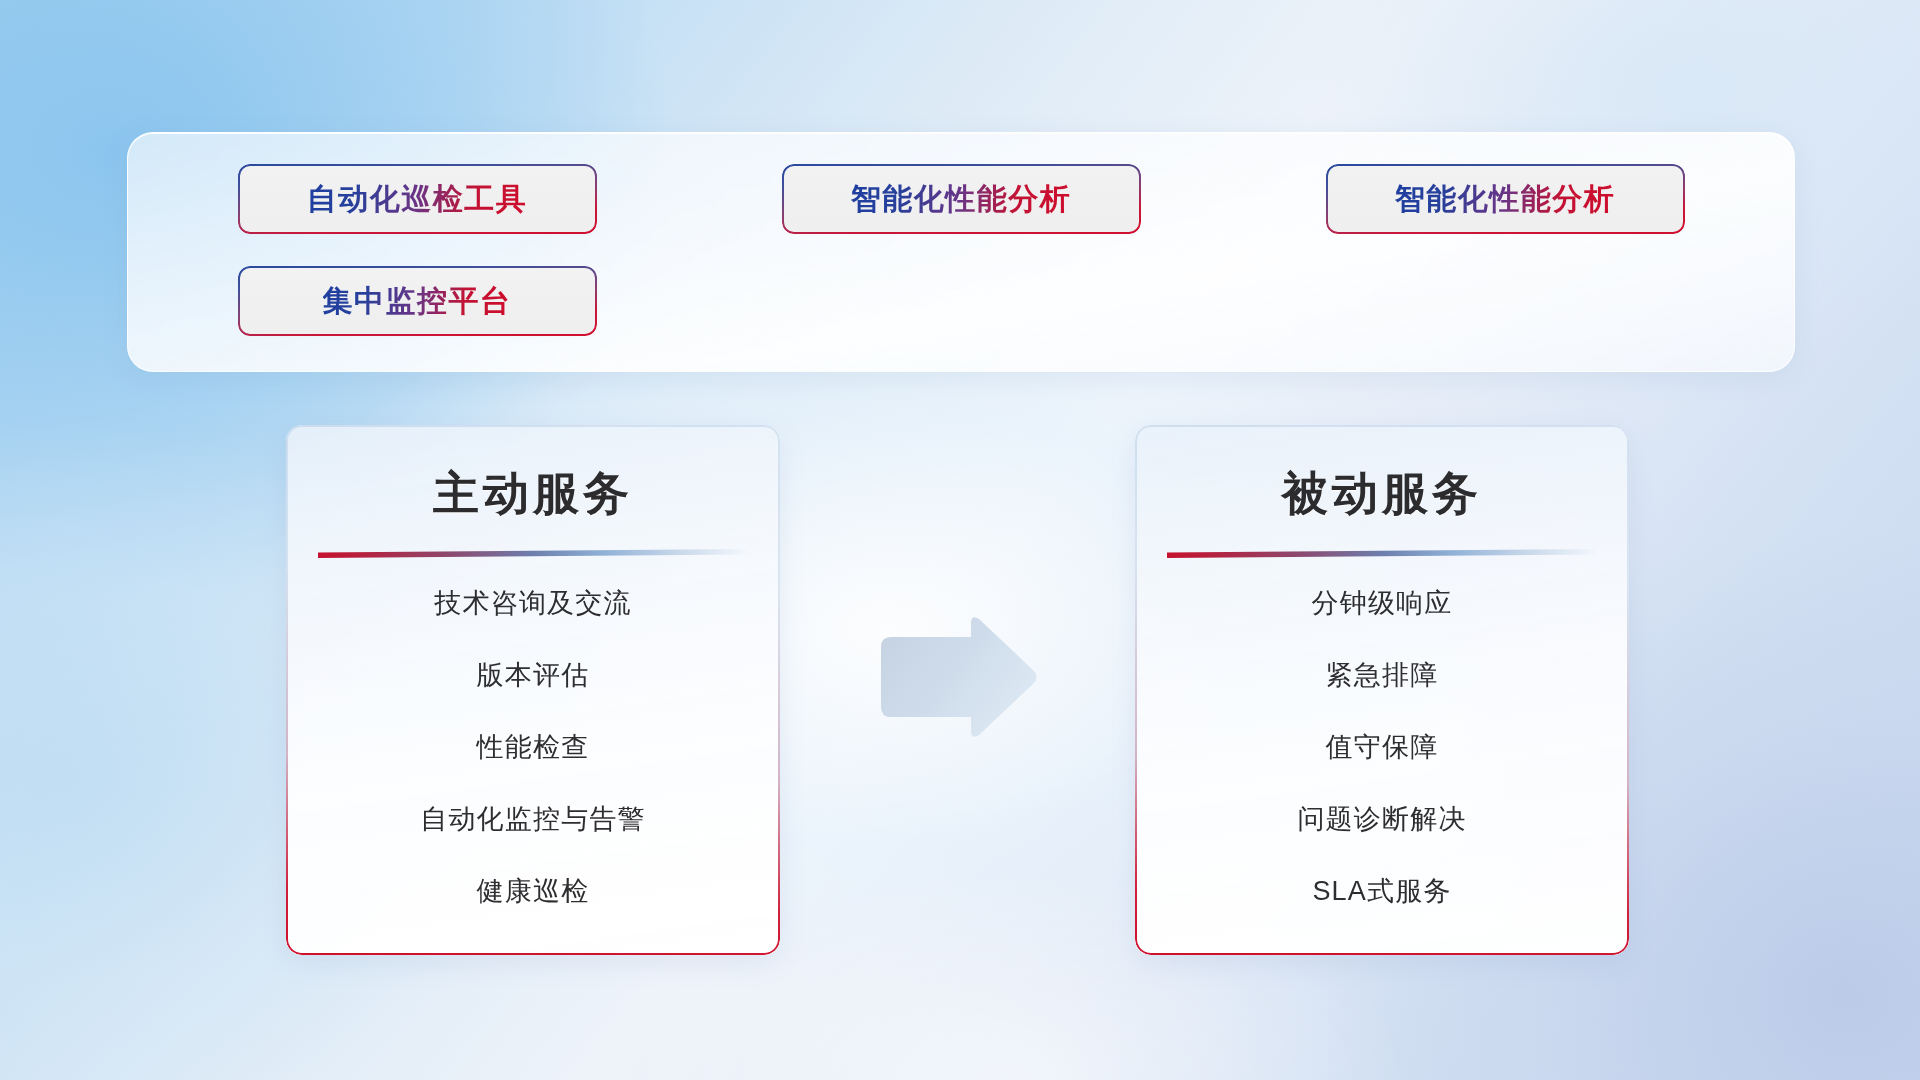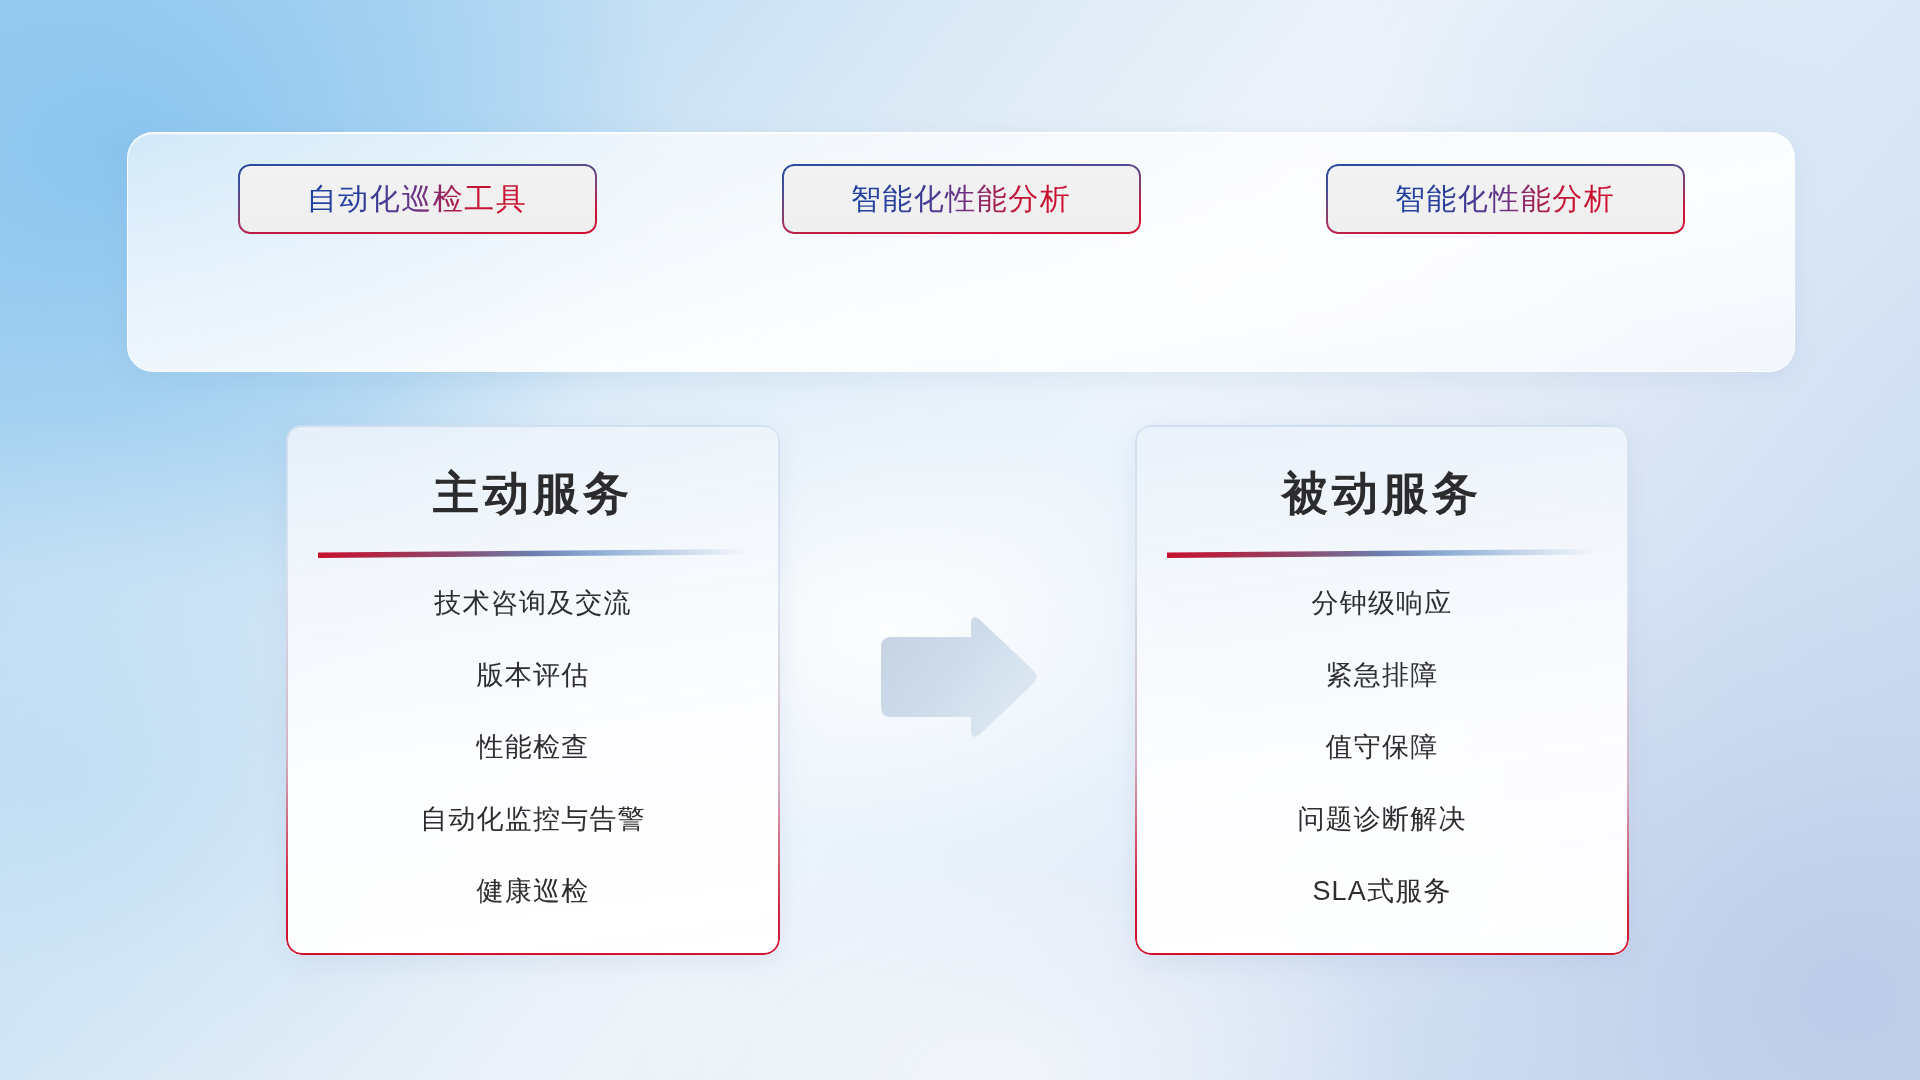--- a/index.html
+++ b/index.html
@@ -129,21 +129,21 @@
     -webkit-mask-composite: xor;
             mask: linear-gradient(#000 0 0) content-box, linear-gradient(#000 0 0);
     mask-composite: exclude;
     pointer-events: none;
   }
 
   .pill-text {
     position: relative;
     z-index: 2;
     font-size: 30px;
-    font-weight: 400;
+    font-weight: 700;
     letter-spacing: 1.5px;
     white-space: nowrap;
     background: linear-gradient(100deg,
         #1f3fa0 0%,
         #27409c 22%,
         #6b3485 50%,
         #c21334 74%,
         #cf0c2c 100%);
     -webkit-background-clip: text;
             background-clip: text;
@@ -266,20 +266,23 @@
 
       <div class="pill">
         <span class="pill-text">智能化性能分析</span>
       </div>
 
       <div class="pill">
         <span class="pill-text">智能化性能分析</span>
       </div>
 
 
+      <div class="pill">
+        <span class="pill-text">集中监控平台</span>
+      </div>
 
     </div>
   </div>
 
   <div class="card" id="card-left">
     <div class="card-title">主动服务</div>
     <div class="card-rule"></div>
     <ul class="card-list">
       <li>技术咨询及交流</li>
       <li>版本评估</li>

